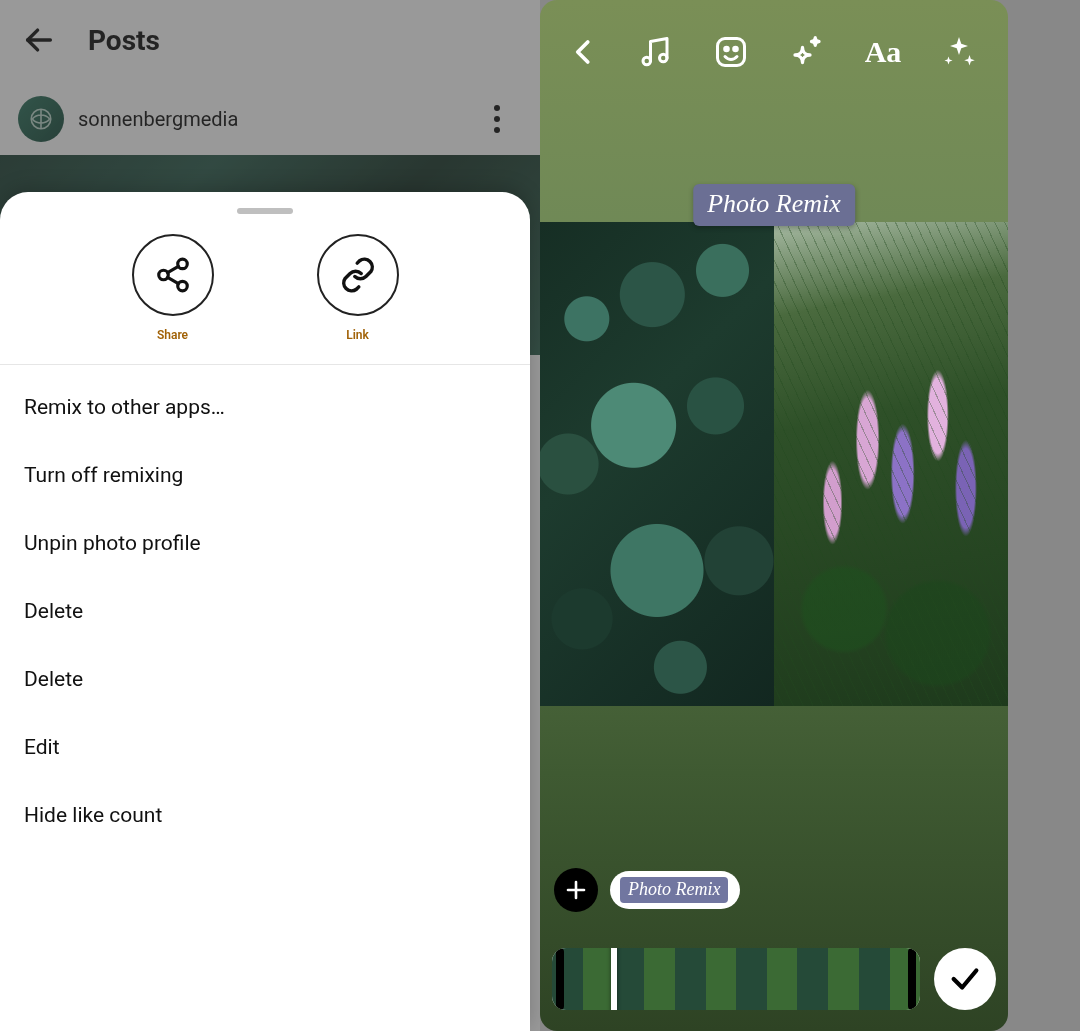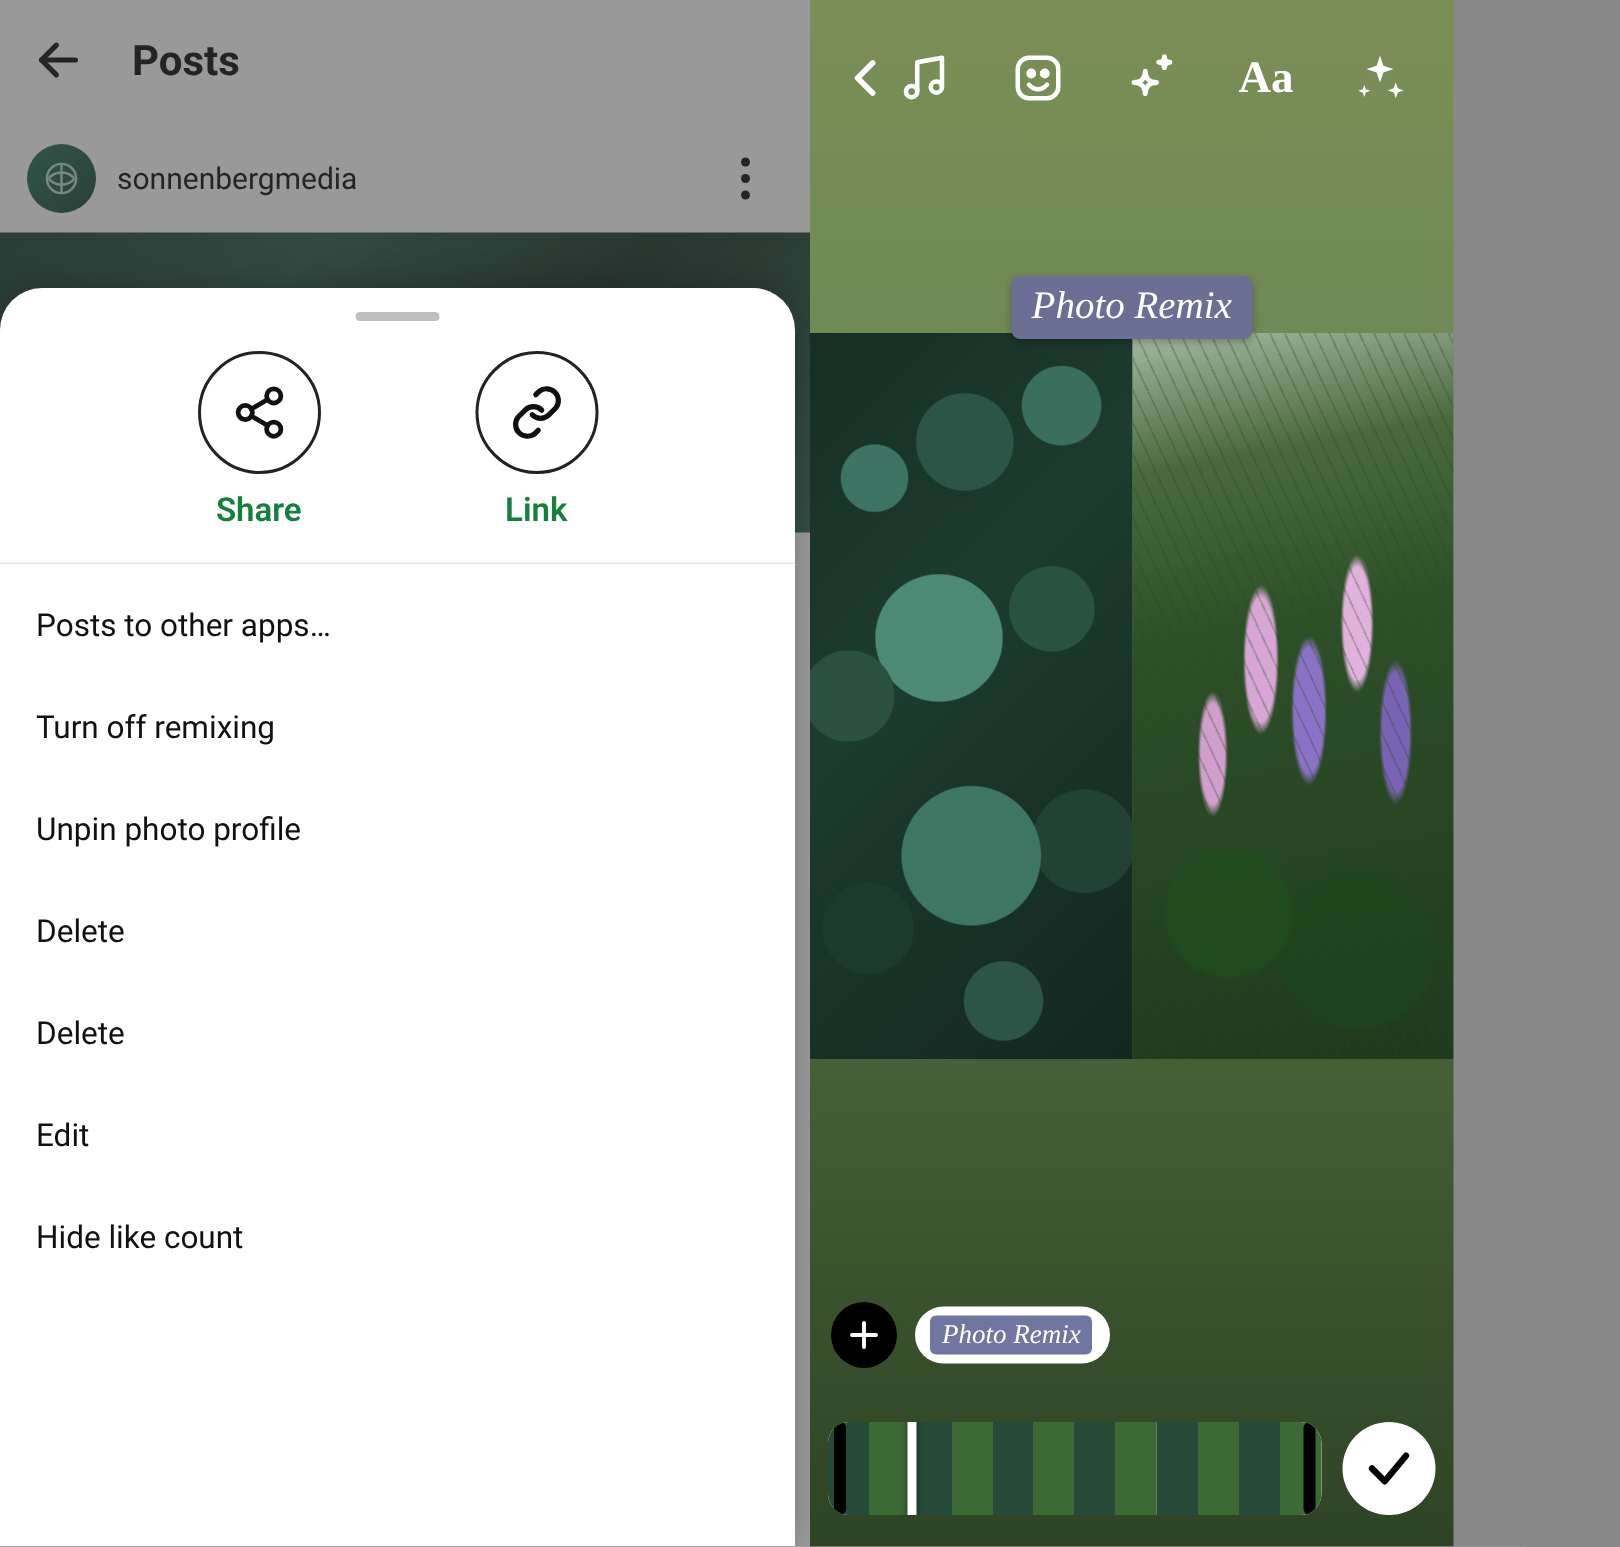--- a/index.html
+++ b/index.html
@@ -18,26 +18,26 @@
   .username { font-size: 20px; font-weight:400; margin-left:14px; color:#111; }
   .more-dots { position:absolute; right:28px; width:30px; height:30px; display:flex; flex-direction:column; align-items:center; justify-content:center; gap:5px; }
   .more-dots span { width:6px; height:6px; border-radius:50%; background:#111; display:block; }
   .bg-image { position:absolute; top:155px; left:0; right:0; height: 200px; background: linear-gradient(135deg,#1e3d32 0%, #2a5547 30%, #1a3328 60%, #2d5a4a 100%); z-index:1;}
 
   .sheet { position:absolute; left:0; right:10px; top: 192px; bottom:0; background:#fff; border-radius: 28px 28px 0 0; z-index:5; box-shadow: 0 -4px 20px rgba(0,0,0,0.2); overflow:hidden;}
   .grabber { width:56px; height:6px; border-radius:3px; background:#bfbfbf; margin: 16px auto 10px; }
   .action-row { display:flex; justify-content:space-around; padding: 10px 80px 22px; border-bottom:1px solid #e6e6e6; }
   .action-btn { display:flex; flex-direction:column; align-items:center; gap:12px; }
   .circle { width:82px; height:82px; border:2px solid #222; border-radius:50%; display:flex; align-items:center; justify-content:center; }
-  .action-label { font-size:22px; font-weight:600; color:#15803d; }
+  .action-label { font-size:12px; font-weight:600; color:#a16207; }
   .menu { padding: 8px 0; }
   .menu-item { padding: 22px 24px; font-size:21px; color:#111; }
   
   
-  .right { width: 429px; height:1031px; position:relative; background: linear-gradient(180deg,#7a8f56 0%, #6e8856 25%, #3f5a32 75%, #2e4324 100%); overflow:hidden; }
+  .right { width: 468px; height:1031px; position:relative; background: linear-gradient(180deg,#7a8f56 0%, #6e8856 25%, #3f5a32 75%, #2e4324 100%); overflow:hidden;border-radius:17px; }
   .r-toolbar { position:absolute; top:12px; left:0; right:0; height:80px; display:flex; align-items:center; padding: 0 20px 0 22px; z-index:5; }
   .r-back { width:44px; height:44px; display:flex; align-items:center; justify-content:center; }
   .r-tools { margin-left:auto; display:flex; align-items:center; gap:30px; padding-right:6px;}
   .r-tool { width:46px; height:46px; display:flex; align-items:center; justify-content:center; color:#fff; }
   .r-tool.text { font-size:30px; font-weight:700; font-family: Georgia, serif; color:#fff; }
 
   .pill { position:absolute; left:50%; transform:translateX(-50%); top: 184px; background:#6b6f94; color:#fff; padding: 5px 14px 7px; border-radius:6px; font-size:26px; font-style:italic; font-family: Georgia, 'Times New Roman', serif; z-index:4; box-shadow: 0 2px 5px rgba(0,0,0,.25);}
   
   .photo-area { position:absolute; top:222px; left:0; right:0; height: 484px; display:flex; z-index:2; }
   .photo-half { width:50%; height:100%; position:relative; overflow:hidden; }
@@ -139,21 +139,21 @@
             <svg width="38" height="38" viewBox="0 0 24 24" fill="none" stroke="#111" stroke-width="2.2" stroke-linecap="round" stroke-linejoin="round">
                 <path d="M10 13a5 5 0 0 0 7 0l3-3a5 5 0 0 0-7-7l-1.5 1.5"></path>
                 <path d="M14 11a5 5 0 0 0-7 0l-3 3a5 5 0 0 0 7 7l1.5-1.5"></path>
               </svg>
           </div>
           <div class="action-label">Link</div>
         </div>
       </div>
 
       <div class="menu">
-        <div class="menu-item">Posts to other apps…</div>
+        <div class="menu-item">Remix to other apps…</div>
         <div class="menu-item">Turn off remixing</div>
         <div class="menu-item">Unpin photo profile</div>
         <div class="menu-item">Delete</div>
         <div class="menu-item">Delete</div>
         <div class="menu-item">Edit</div>
         <div class="menu-item">Hide like count</div>
       </div>
     </div>
   </div>
 

